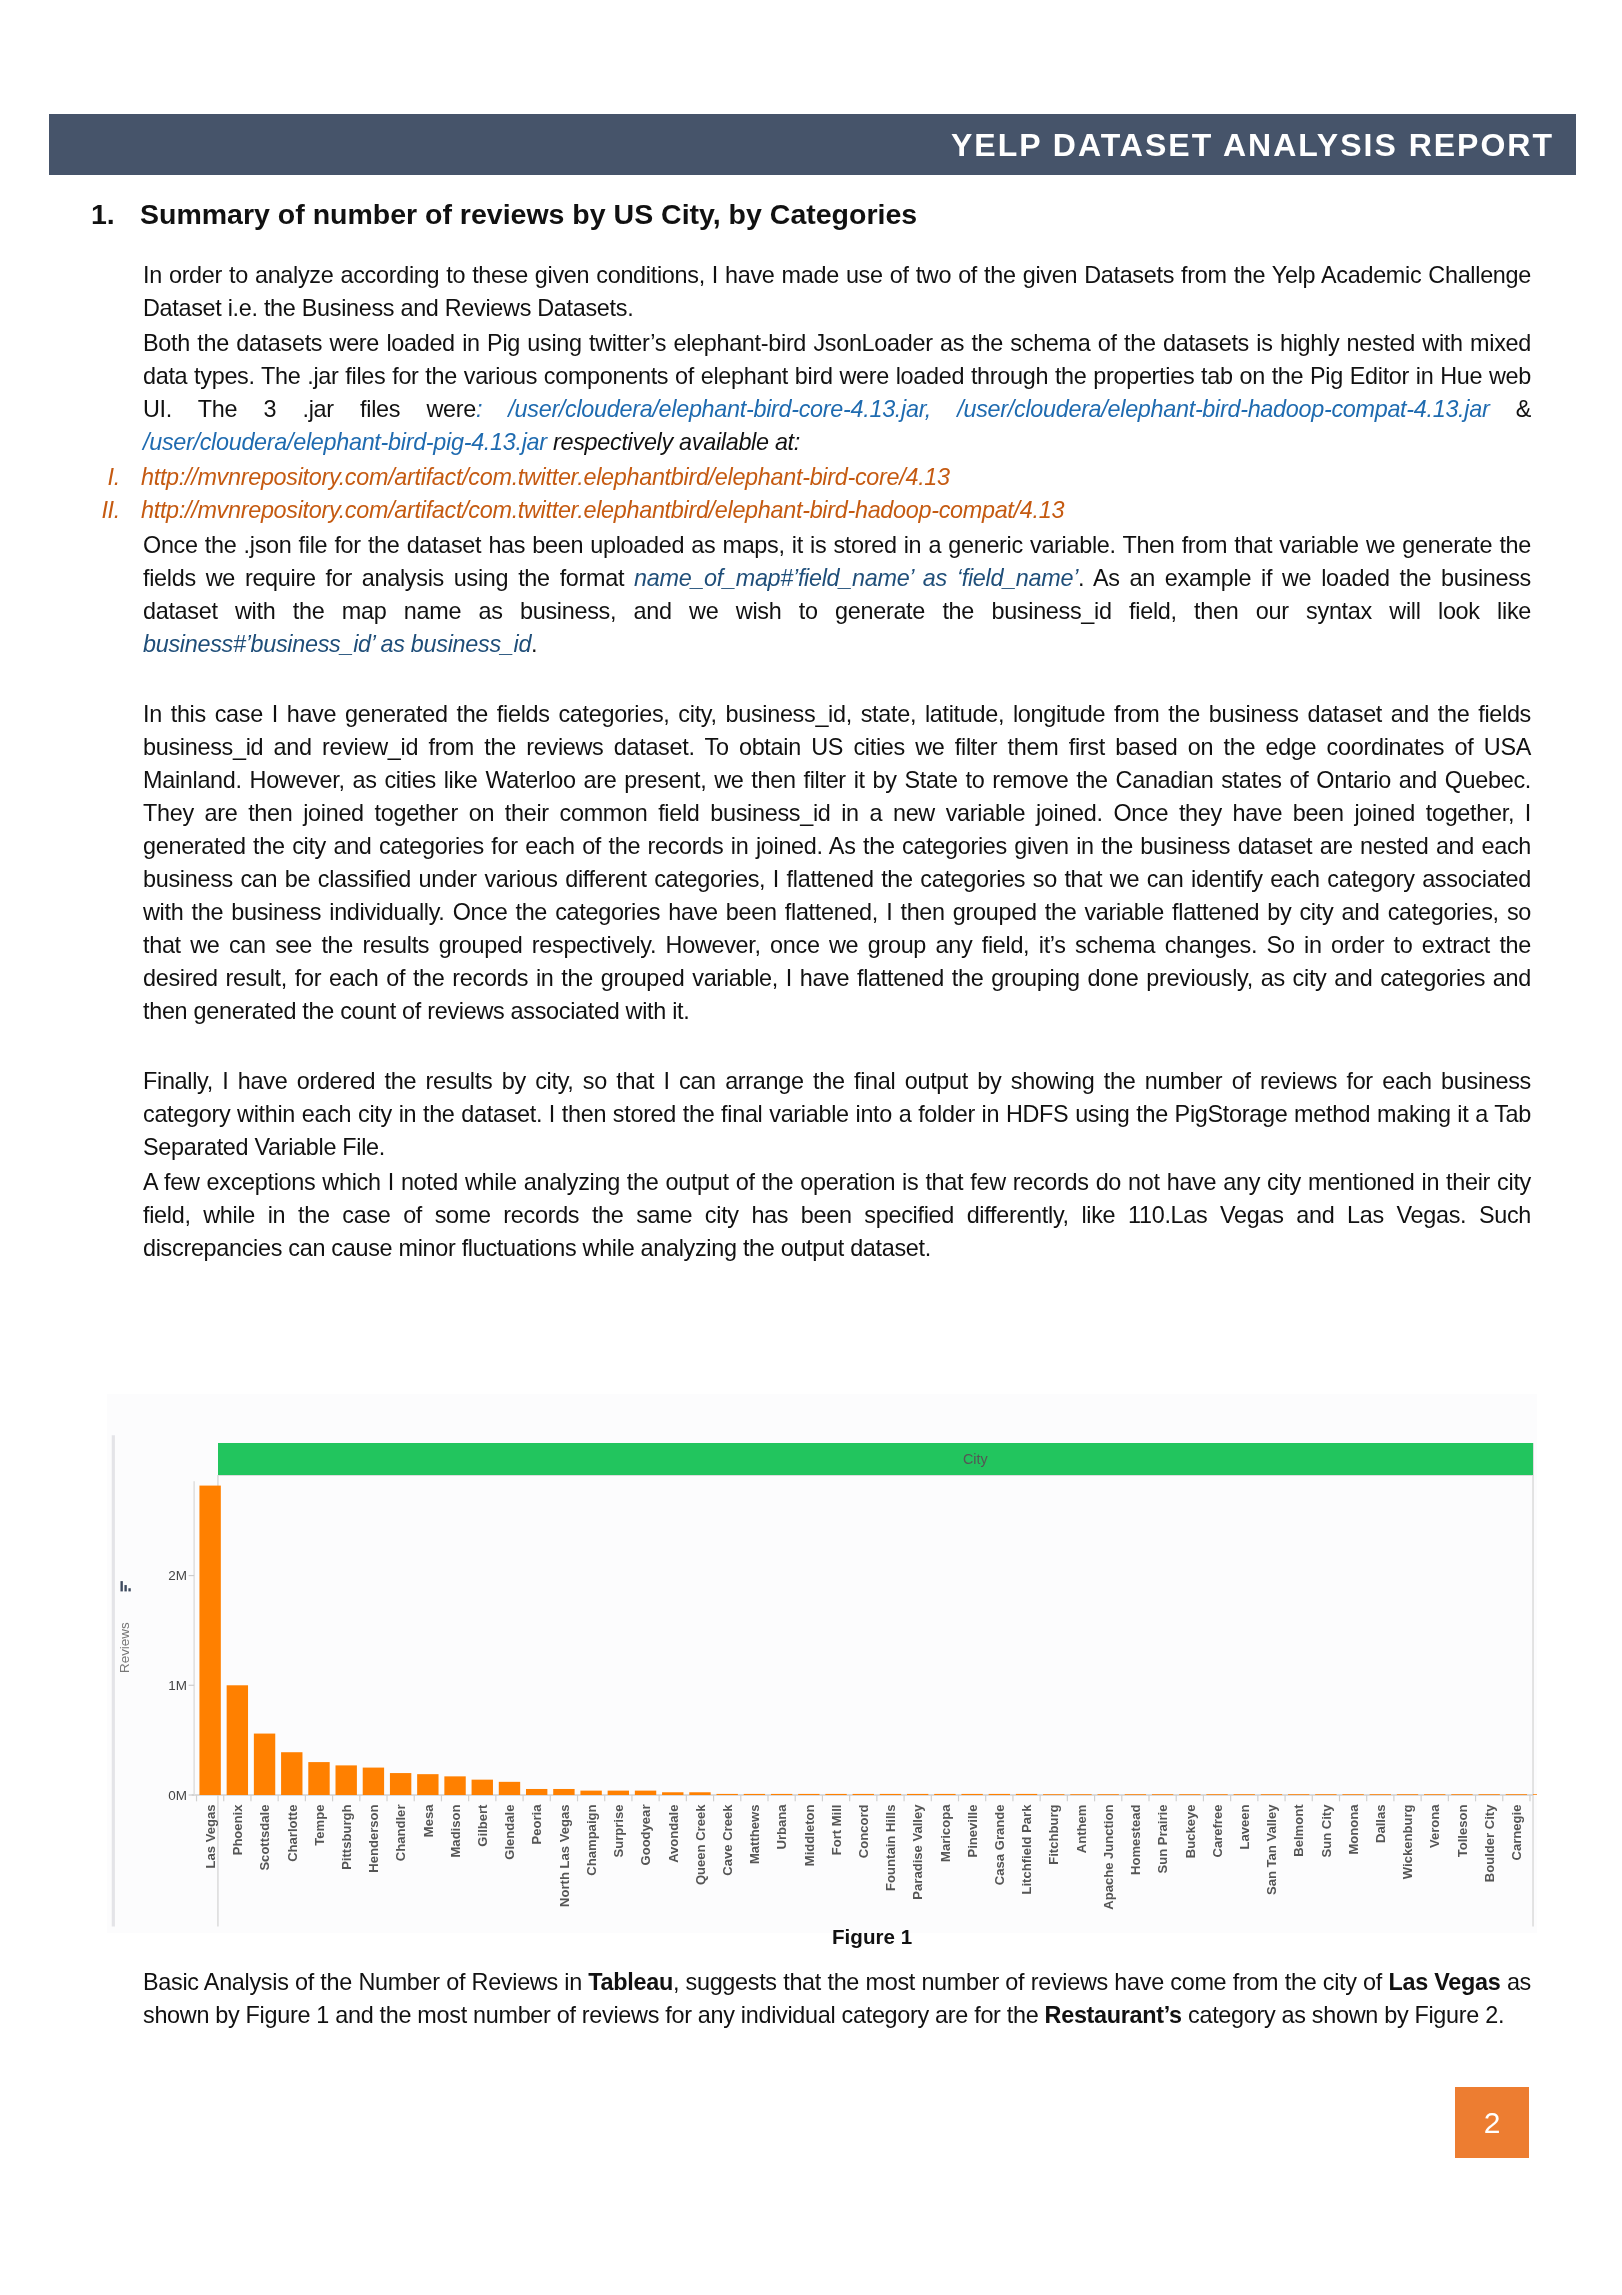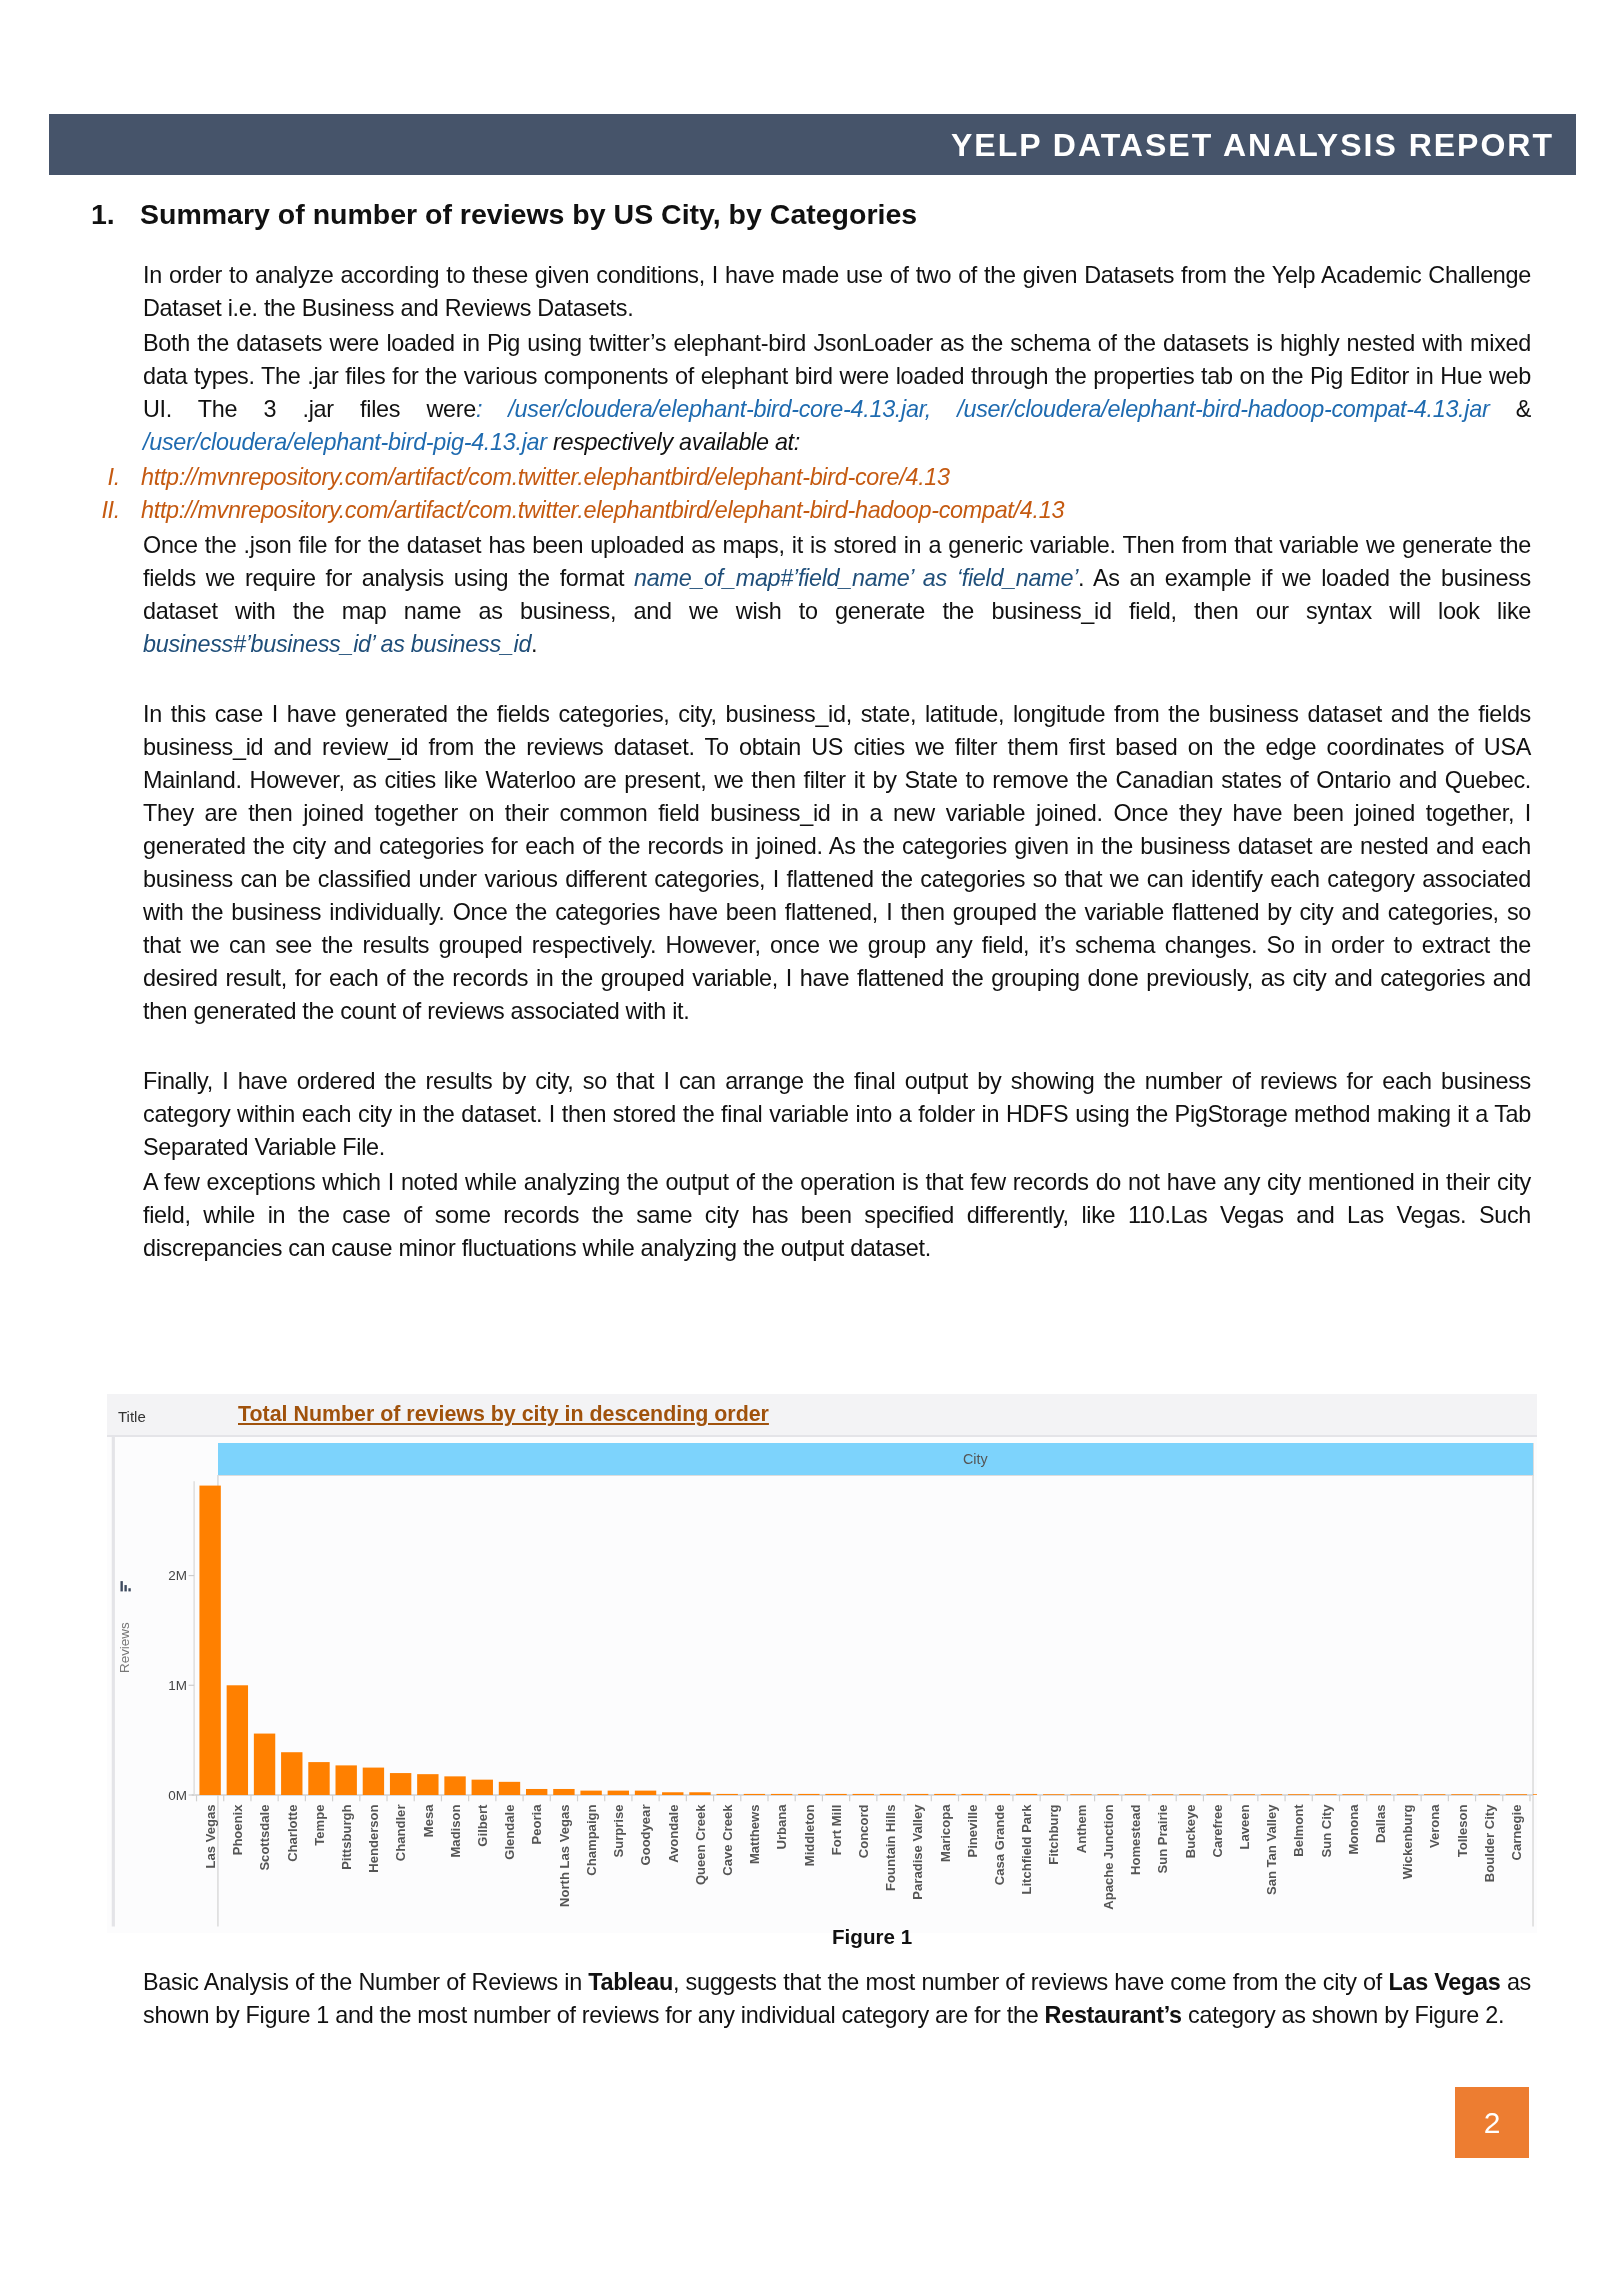--- a/index.html
+++ b/index.html
@@ -25,21 +25,21 @@
   .roman-num { position:absolute; left:-91px; width:70px; text-align:right; color:#c55a11; font-style:italic; }
   .gap { height:33px; }
 
   
   .chart-frame { position:absolute; left:107px; top:1394px; width:1430px; height:539px; background:#fcfcfd; }
   .chart-title-row { position:absolute; left:0; top:0; width:1430px; height:41px; background:#f3f3f5;
          border-bottom:2.4px solid #e4e4e8; }
   .chart-title-label { position:absolute; left:11px; top:14.3px; font-size:15px; color:#333; }
   .chart-title-text { position:absolute; left:131px; top:8px; font-size:21.4px; font-weight:bold;
          color:#a0520c; text-decoration:underline; }
-  .city-header { position:absolute; left:111px; top:49px; width:1315px; height:32px; background:#7dd3fc;
+  .city-header { position:absolute; left:111px; top:49px; width:1315px; height:32px; background:#22c55e;
          border-bottom:1.6px solid #dcdcdc; border-right:0.8px solid #ddd; }
   .city-header span { position:absolute; left:745px; top:8px; font-size:14.3px; color:#555; }
   .chart-svg { position:absolute; left:0; top:0; }
   .fig-caption { position:absolute; left:832px; top:1925px; font-size:20.6px; font-weight:bold; color:#111; }
   .page-num { position:absolute; left:1455px; top:2087px; width:74px; height:71px; background:#ed7d31;
          color:#fff; font-size:30px; text-align:center; line-height:71px; }
 </style>
 </head>
 <body>
 
@@ -64,24 +64,20 @@
     <span>Once the .json file for the dataset has been uploaded as maps, it is stored in a generic variable. Then from that variable we generate the fields we require for analysis using the format </span><span class="navy">name_of_map#’field_name’ as ‘field_name’</span><span>. As an example if we loaded the business dataset with the map name as business, and we wish to generate the business_id field, then our syntax will look like </span><span class="navy">business#’business_id’ as business_id</span><span>.</span>
   </p>
   <div class="gap"></div>
   <p>In this case I have generated the fields categories, city, business_id, state, latitude, longitude from the business dataset and the fields business_id and review_id from the reviews dataset. To obtain US cities we filter them first based on the edge coordinates of USA Mainland. However, as cities like Waterloo are present, we then filter it by State to remove the Canadian states of Ontario and Quebec. They are then joined together on their common field business_id in a new variable joined. Once they have been joined together, I generated the city and categories for each of the records in joined. As the categories given in the business dataset are nested and each business can be classified under various different categories, I flattened the categories so that we can identify each category associated with the business individually. Once the categories have been flattened, I then grouped the variable flattened by city and categories, so that we can see the results grouped respectively. However, once we group any field, it’s schema changes. So in order to extract the desired result, for each of the records in the grouped variable, I have flattened the grouping done previously, as city and categories and then generated the count of reviews associated with it.</p>
   <div class="gap"></div>
   <p>Finally, I have ordered the results by city, so that I can arrange the final output by showing the number of reviews for each business category within each city in the dataset. I then stored the final variable into a folder in HDFS using the PigStorage method making it a Tab Separated Variable File.</p>
   <p>A few exceptions which I noted while analyzing the output of the operation is that few records do not have any city mentioned in their city field, while in the case of some records the same city has been specified differently, like 110.Las Vegas and Las Vegas. Such discrepancies can cause minor fluctuations while analyzing the output dataset.</p>
 </div>
 
 <div class="chart-frame">
-  <div class="chart-title-row">
-    <span class="chart-title-label">Title</span>
-    <span class="chart-title-text">Total Number of reviews by city in descending order</span>
-  </div>
   <div class="city-header">
     <span>City</span>
   </div>
   <svg class="chart-svg" id="chart-svg" width="1430" height="539" viewBox="0 0 1805 680">
     <line x1="140" y1="102" x2="140" y2="672" stroke="#dcdcdc" stroke-width="2"></line>
     <line x1="1800" y1="102" x2="1800" y2="672" stroke="#dcdcdc" stroke-width="2"></line>
     <line x1="8" y1="52" x2="8" y2="672" stroke="#e4e4e8" stroke-width="4"></line>
     <g id="y-axis-group">
         <line x1="107" x2="1800" y1="506" y2="506" stroke="#d0d0d0" stroke-width="2"></line>
         <line x1="110" x2="110" y1="110" y2="506" stroke="#e0e0e0" stroke-width="2"></line>

